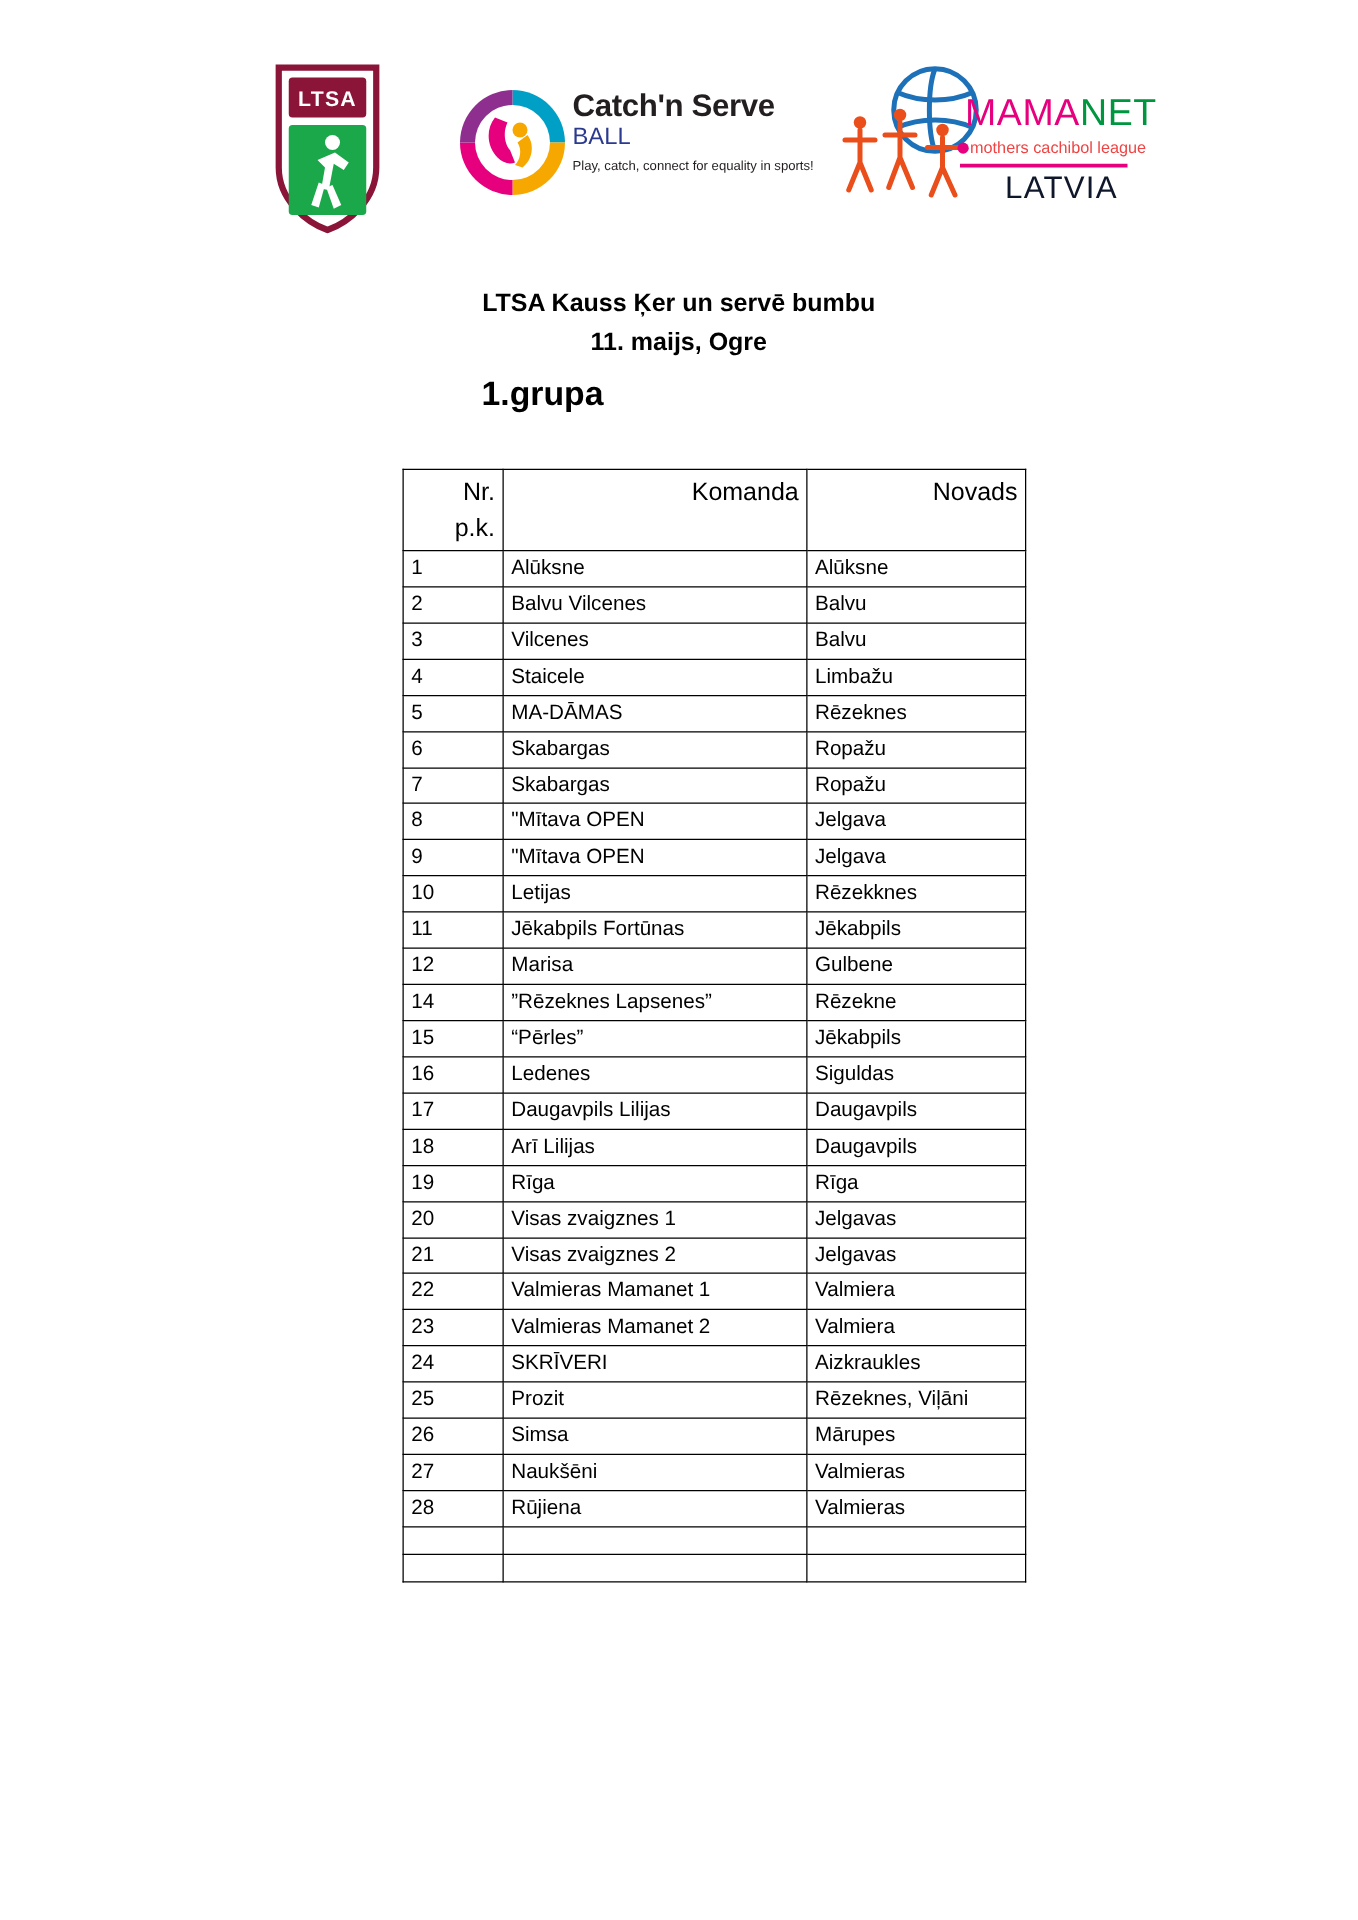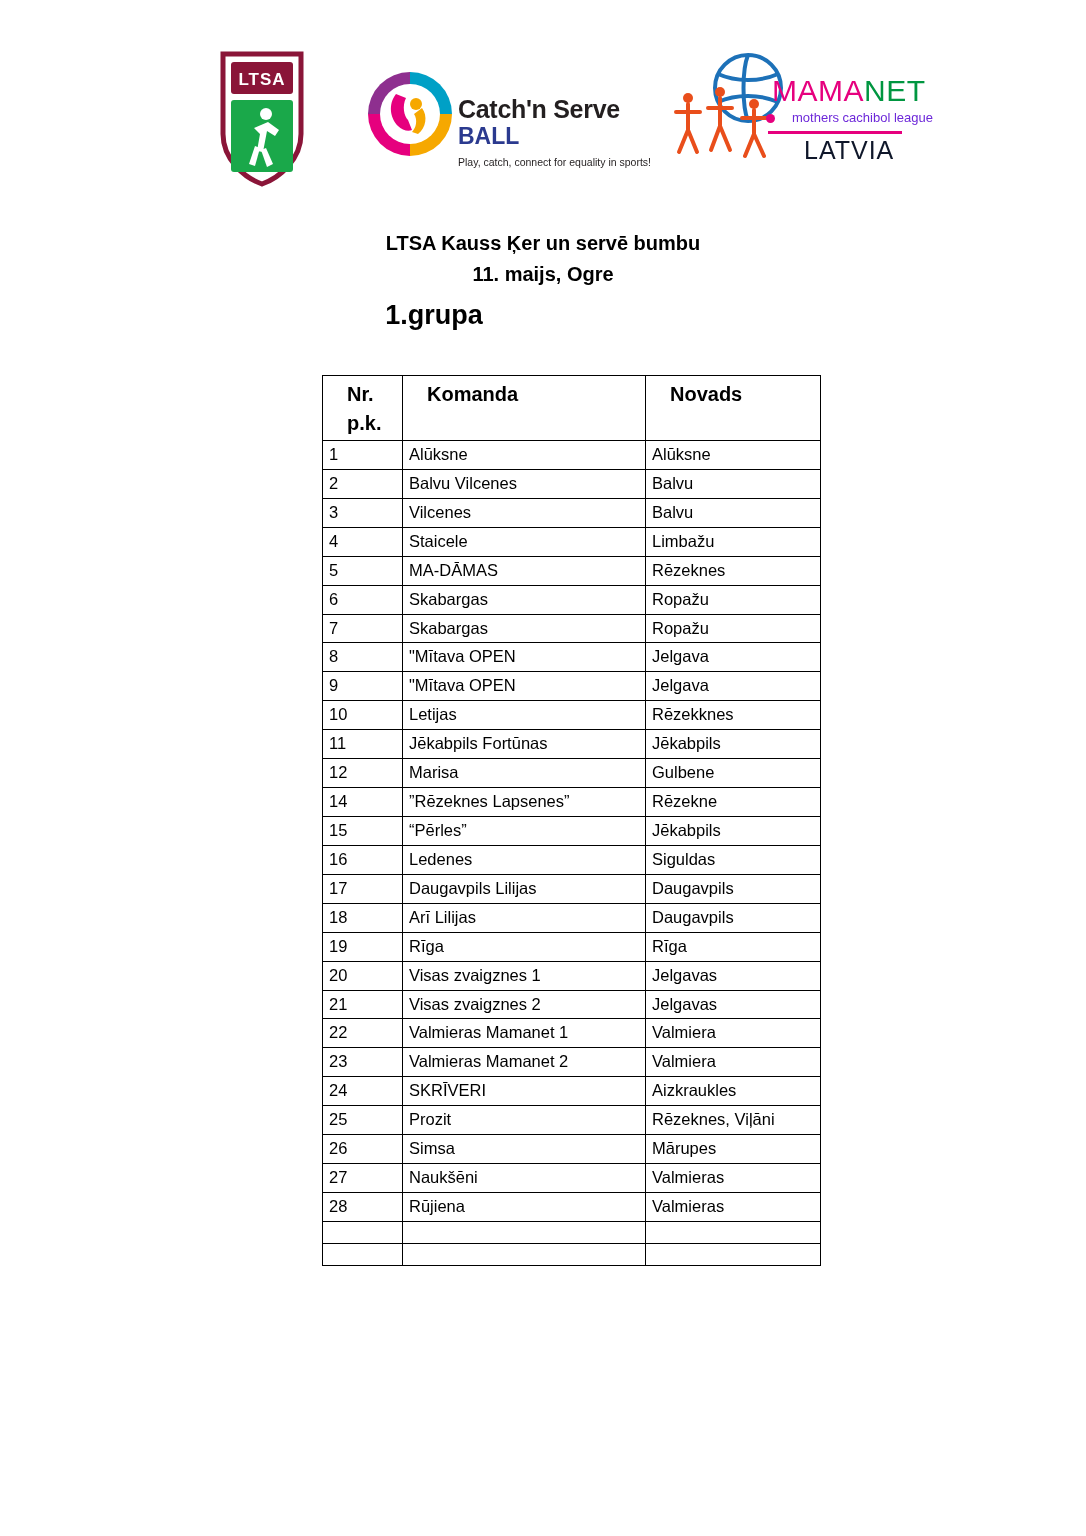--- a/index.html
+++ b/index.html
@@ -53,33 +53,32 @@
     left: 0;
     top: 0;
     width: 88px;
     height: 88px;
   }
   .cns-text {
     position: absolute;
     left: 92px;
     top: 2px;
     width: 180px;
-    margin-top: 24px;
   }
   .cns-title {
     font-size: 25px;
     font-weight: bold;
     color: #231f20;
     letter-spacing: -0.3px;
     line-height: 1.05;
     white-space: nowrap;
   }
   .cns-sub {
-    font-size: 23px;
-    font-weight: bold;
+    font-size: 19px;
+    font-weight: normal;
     color: #2b3a8f;
     line-height: 1.1;
     margin-top: 2px;
   }
   .cns-tag {
     font-size: 10.5px;
     color: #231f20;
     margin-top: 6px;
     white-space: nowrap;
   }
@@ -112,24 +111,24 @@
     top: 22px;
     font-size: 30px;
     font-weight: normal;
     letter-spacing: 0.5px;
     white-space: nowrap;
   }
   .mn-word .mama { color: #e6007e; }
   .mn-word .net  { color: #009640; }
   .mn-league {
     position: absolute;
-    left: 120px;
+    left: 104px;
     top: 58px;
     font-size: 13px;
-    color: #6d28d9;
+    color: #ef4444;
     white-space: nowrap;
   }
   .mn-dot {
     position: absolute;
     left: 94px;
     top: 62px;
     width: 9px;
     height: 9px;
     border-radius: 50%;
     background: #e6007e;
@@ -190,22 +189,22 @@
     border: 1px solid #000000;
     padding: 2px 6px;
     font-size: 16.5px;
     line-height: 1.45;
     vertical-align: top;
     height: 22px;
     box-sizing: border-box;
   }
   table.teams th {
     font-size: 20px;
-    font-weight: bold;
-    text-align: left;
+    font-weight: normal;
+    text-align: right;
     vertical-align: top;
     padding-top: 4px;
     padding-left: 24px;
   }
   col.c-nr { width: 80px; }
   col.c-komanda { width: 243px; }
   col.c-novads { width: 175px; }
   th.th-nr {
     height: 70px;
   }

